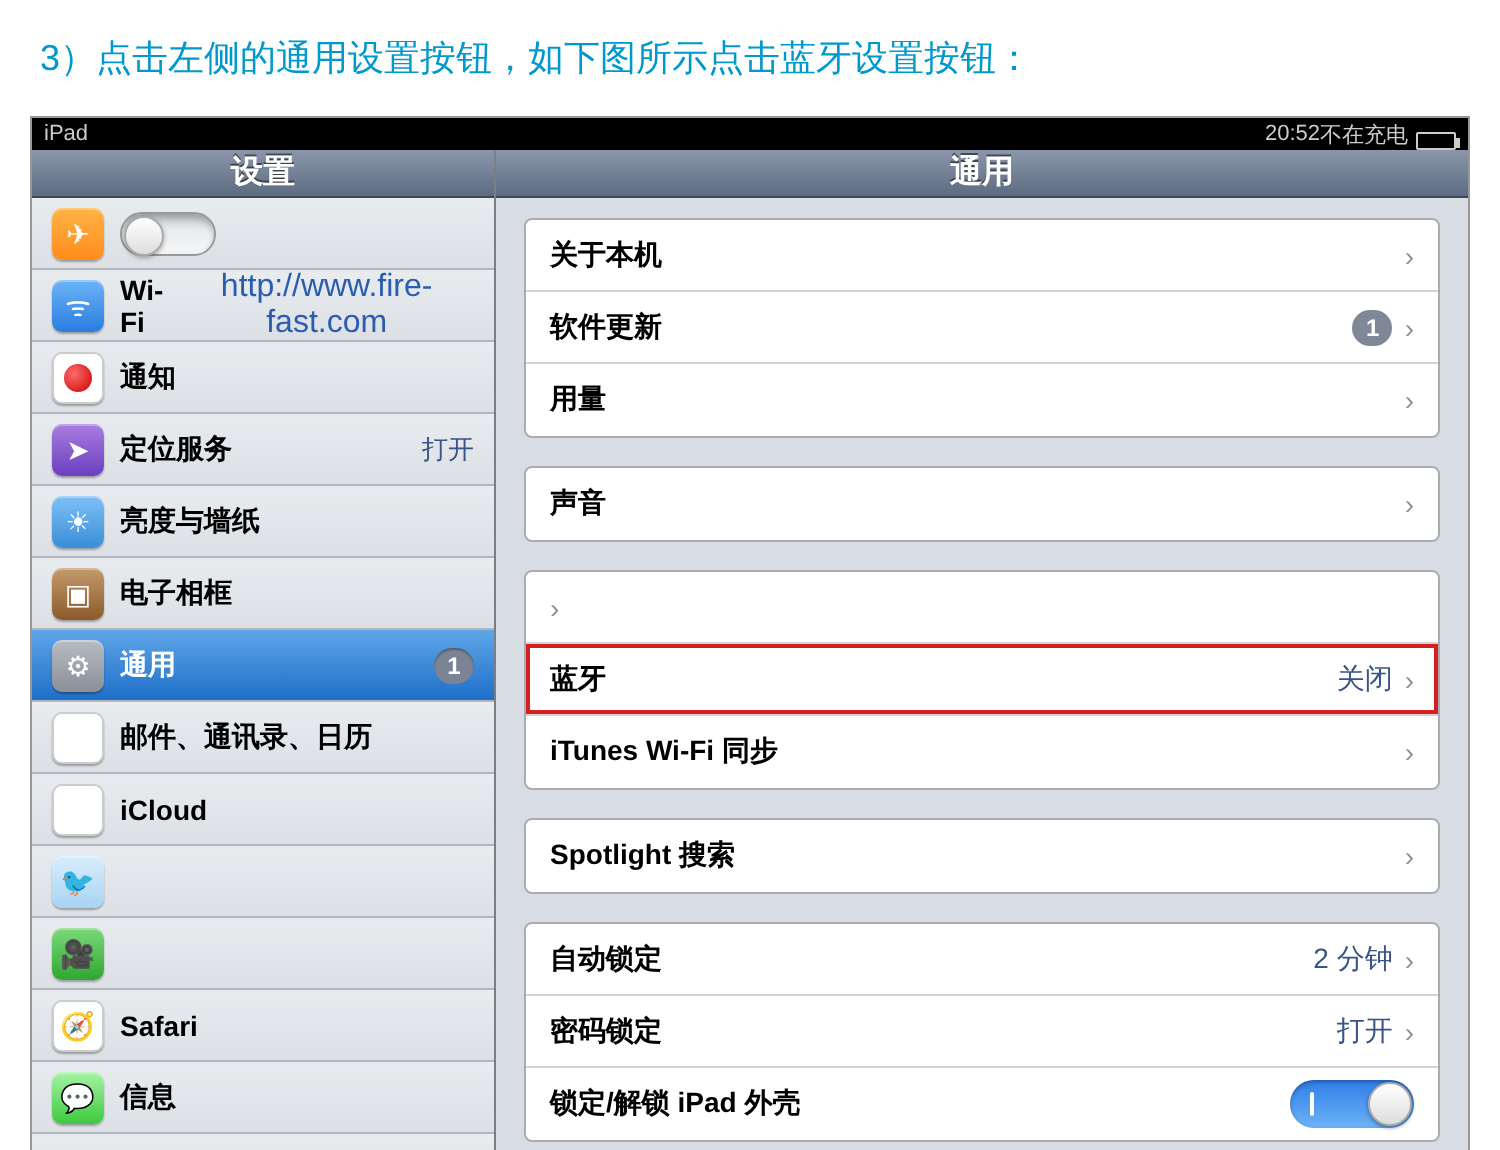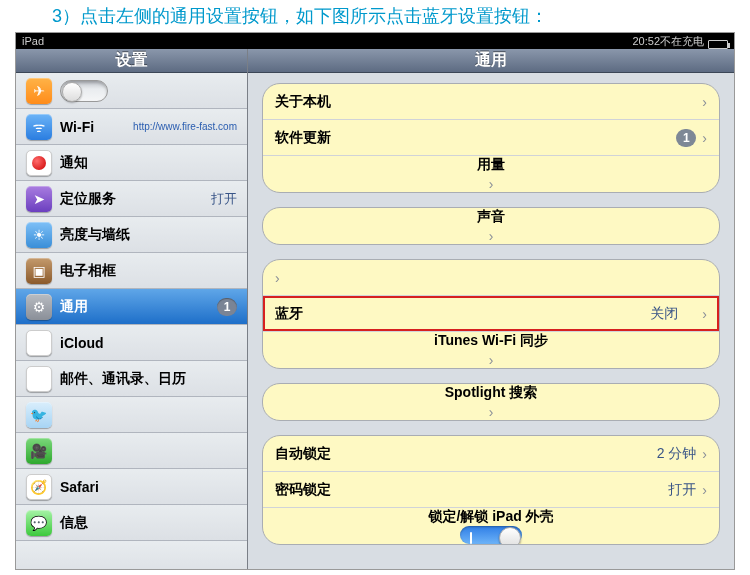--- a/index.html
+++ b/index.html
@@ -1,17 +1,17 @@
 <!DOCTYPE html>
 <html><head>
 <meta charset="utf-8">
 <style>
   * { box-sizing: border-box; margin: 0; padding: 0; }
   body { font-family: "Helvetica Neue", Arial, sans-serif; background: #fff; }
-  .caption { color: #0099cc; font-size: 18px; padding: 4px 20px; font-weight: 500; margin-left: 32px; }
+  .caption { color: #0099cc; font-size: 18px; padding: 17px 20px; font-weight: 500; }
   .device { width: 720px; margin: 0 auto; border: 1px solid #999; background: #d8dde3; overflow: hidden; }
   .statusbar { background: #000; color: #ccc; font-size: 11px; height: 16px; display: flex; align-items: center; padding: 0 6px; }
   .statusbar .sb-left { flex: 0 0 auto; }
   .statusbar .sb-center { flex: 1; text-align: right; }
   .statusbar .sb-right { flex: 0 0 auto; display: flex; align-items: flex-end; gap: 4px; }
   .battery { display: inline-block; width: 20px; height: 9px; border: 1px solid #ccc; border-radius: 1px; position: relative; }
   .battery::after { content: ""; position: absolute; right: -3px; top: 2px; width: 2px; height: 5px; background: #ccc; }
   .battery .fill { background: #ccc; height: 100%; width: 80%; }
 
   .splitview { display: flex; height: 520px; }
@@ -20,35 +20,35 @@
 
   .navbar { height: 24px; background: linear-gradient(#8a97ab, #5d6b82); border-bottom: 1px solid #3b4656; display: flex; align-items: center; justify-content: center; color: #fff; text-shadow: 0 -1px 0 rgba(0,0,0,0.5); font-weight: bold; font-size: 16px; }
 
   .sidebar-list { overflow-y: auto; flex: 1; }
   .side-item { display: flex; align-items: center; height: 36px; padding: 0 10px; border-bottom: 1px solid #b0b5be; background: linear-gradient(#e8ecef, #dce0e5); font-size: 14px; gap: 8px; cursor: pointer; }
   .side-item.selected { background: linear-gradient(#5fa6e8, #1e6fc9); color: #fff; }
   .side-item .icon { width: 26px; height: 26px; border-radius: 5px; display: flex; align-items: center; justify-content: center; font-size: 14px; color: #fff; flex-shrink: 0; box-shadow: inset 0 1px 0 rgba(255,255,255,0.3), 0 1px 1px rgba(0,0,0,0.3); }
   .side-item .label { flex: 1; color: #000; font-weight: bold; }
   .side-item.selected .label { color: #fff; }
   .side-item .val { color: #385487; font-size: 13px; }
-  .side-item .link { color: #2a5db0; font-size: 10px; }
+  .side-item .link { color: #2a5db0; font-size: 16px; text-align: center; }
   .side-item .badge { background: #7a8495; color: #fff; border-radius: 10px; min-width: 20px; height: 18px; font-size: 12px; display: flex; align-items: center; justify-content: center; padding: 0 6px; font-weight: bold; box-shadow: inset 0 1px 1px rgba(0,0,0,0.3); }
 
   .toggle-sm { width: 48px; height: 22px; border-radius: 11px; background: linear-gradient(#bfc3c9,#e9ecef 40%,#f5f6f7); border: 1px solid #999; position: relative; box-shadow: inset 0 2px 3px rgba(0,0,0,0.2); }
   .toggle-sm .knob { position: absolute; left: 1px; top: 1px; width: 20px; height: 20px; border-radius: 50%; background: linear-gradient(#fff,#ddd); border: 1px solid #aaa; box-shadow: 0 1px 2px rgba(0,0,0,0.3); }
 
   .detail-scroll { overflow-y: auto; flex: 1; padding: 10px 14px; }
-  .group { margin-bottom: 14px; border: 1px solid #a9adb3; border-radius: 18px; overflow: hidden; background: #fef9c3; }
+  .group { margin-bottom: 14px; border: 1px solid #a9adb3; border-radius: 4px; overflow: hidden; background: #ffffff; }
   .row { display: flex; align-items: center; height: 36px; padding: 0 12px; border-bottom: 1px solid #d0d3d8; font-size: 14px; cursor: pointer; }
-  .row:last-child { border-bottom: none; flex-direction: column; }
+  .row:last-child { border-bottom: none; }
   .row .rlabel { flex: 1; font-weight: bold; color: #000; }
   .row .rval { color: #385487; font-size: 14px; margin-right: 6px; }
   .row .chev { color: #8a8f98; font-size: 14px; }
   .row .badge { background: #7e8896; color: #fff; border-radius: 10px; min-width: 20px; height: 18px; font-size: 12px; display: flex; align-items: center; justify-content: center; padding: 0 6px; font-weight: bold; margin-right: 6px; }
-  .row.highlight { box-shadow: inset 0 0 0 2px #d62020; gap: 18px; }
+  .row.highlight { box-shadow: inset 0 0 0 2px #d62020; }
 
   .toggle-lg { width: 62px; height: 24px; border-radius: 12px; background: linear-gradient(#2f7ee6,#6db3f8); position: relative; box-shadow: inset 0 1px 2px rgba(0,0,0,0.3); }
   .toggle-lg .knob { position: absolute; right: 1px; top: 1px; width: 22px; height: 22px; border-radius: 50%; background: linear-gradient(#fff,#ddd); border: 1px solid #aaa; box-shadow: 0 1px 2px rgba(0,0,0,0.4); }
   .toggle-lg .bar { position: absolute; left: 10px; top: 6px; width: 2px; height: 12px; background: #fff; border-radius: 1px; }
 
   
   .bg-orange { background: linear-gradient(#ffb347,#ff8c1a); }
   .bg-blue { background: linear-gradient(#6cb4f7,#2a7de0); }
   .bg-red { background: #fff; border:1px solid #ccc; }
   .bg-purple { background: linear-gradient(#a97de0,#6b3fbf); }
@@ -112,26 +112,26 @@
           <div class="side-item">
             <div class="icon bg-frame">▣</div>
             <div class="label">电子相框</div>
           </div>
           <div class="side-item selected">
             <div class="icon bg-gray">⚙</div>
             <div class="label">通用</div>
             <span class="badge">1</span>
           </div>
           <div class="side-item">
+            <div class="icon bg-mail">✉</div>
+            <div class="label">邮件、通讯录、日历</div>
+          </div>
+          <div class="side-item">
             <div class="icon bg-cloud">☁</div>
             <div class="label">iCloud</div>
-          </div>
-          <div class="side-item">
-            <div class="icon bg-mail">✉</div>
-            <div class="label">邮件、通讯录、日历</div>
           </div>
           <div class="side-item">
             <div class="icon bg-twitter">🐦</div>
           </div>
           <div class="side-item">
             <div class="icon bg-facetime">🎥</div>
           </div>
           <div class="side-item">
             <div class="icon bg-safari">🧭</div>
             <div class="label">Safari</div>

